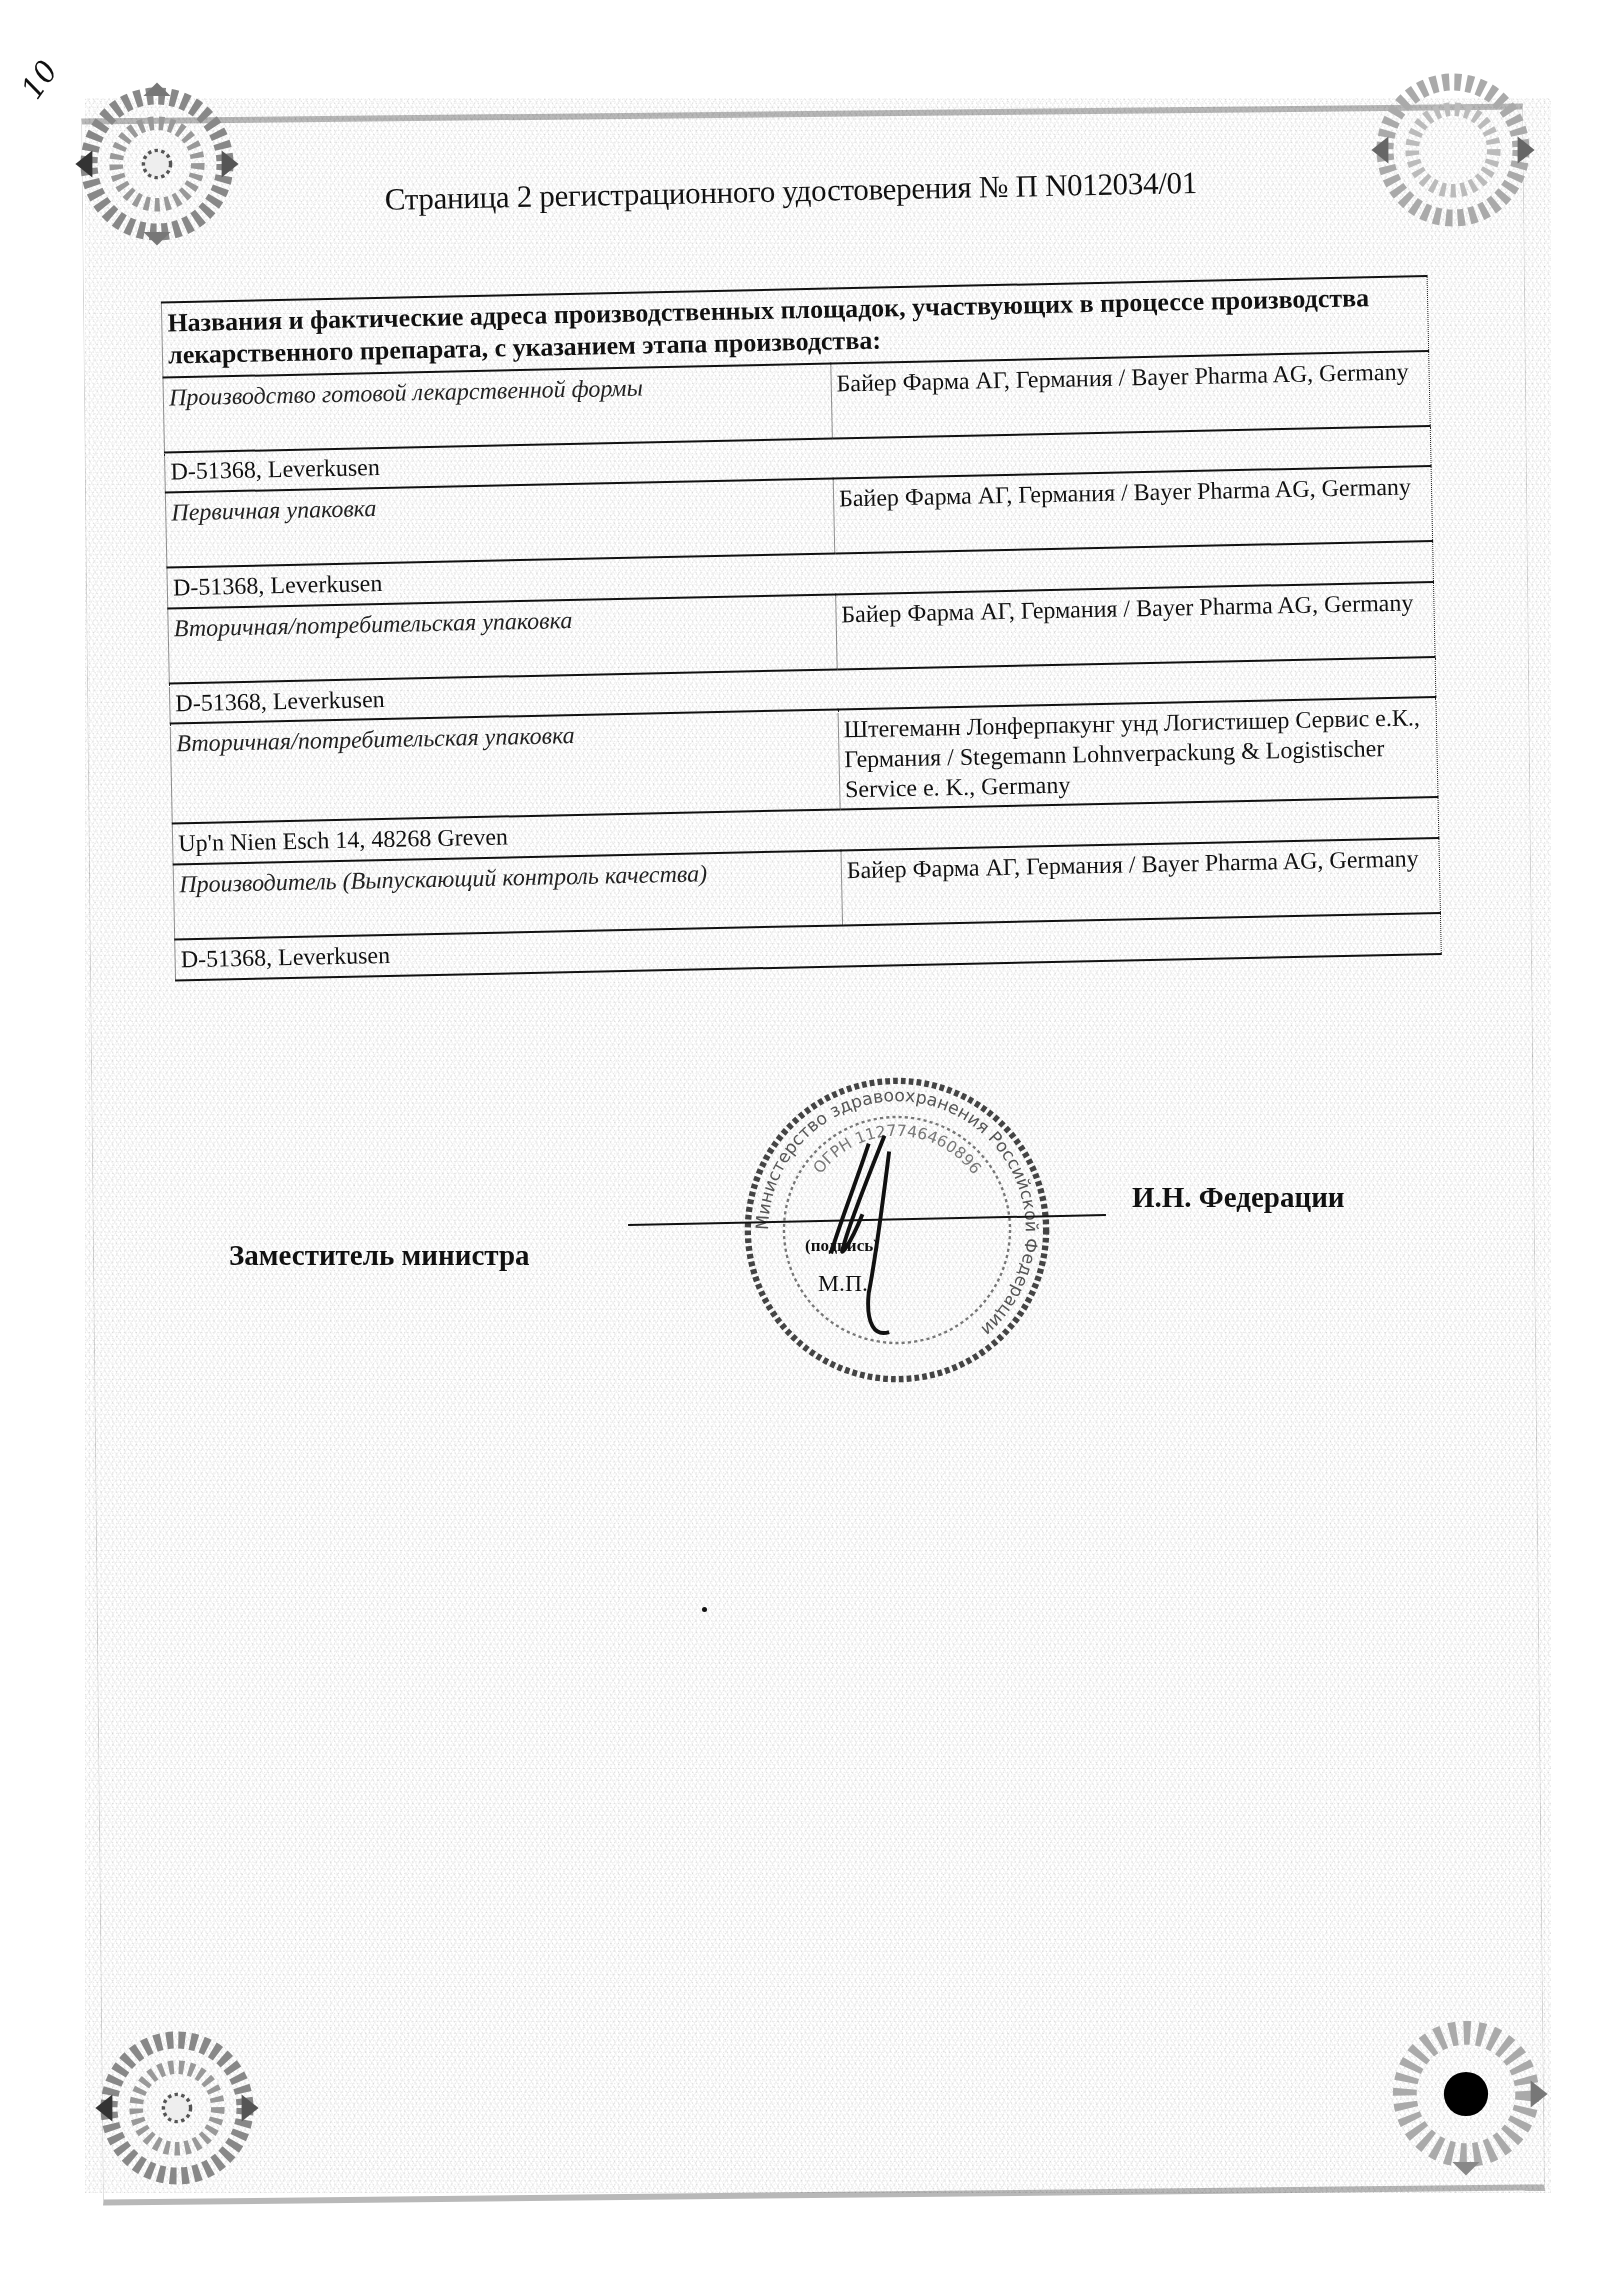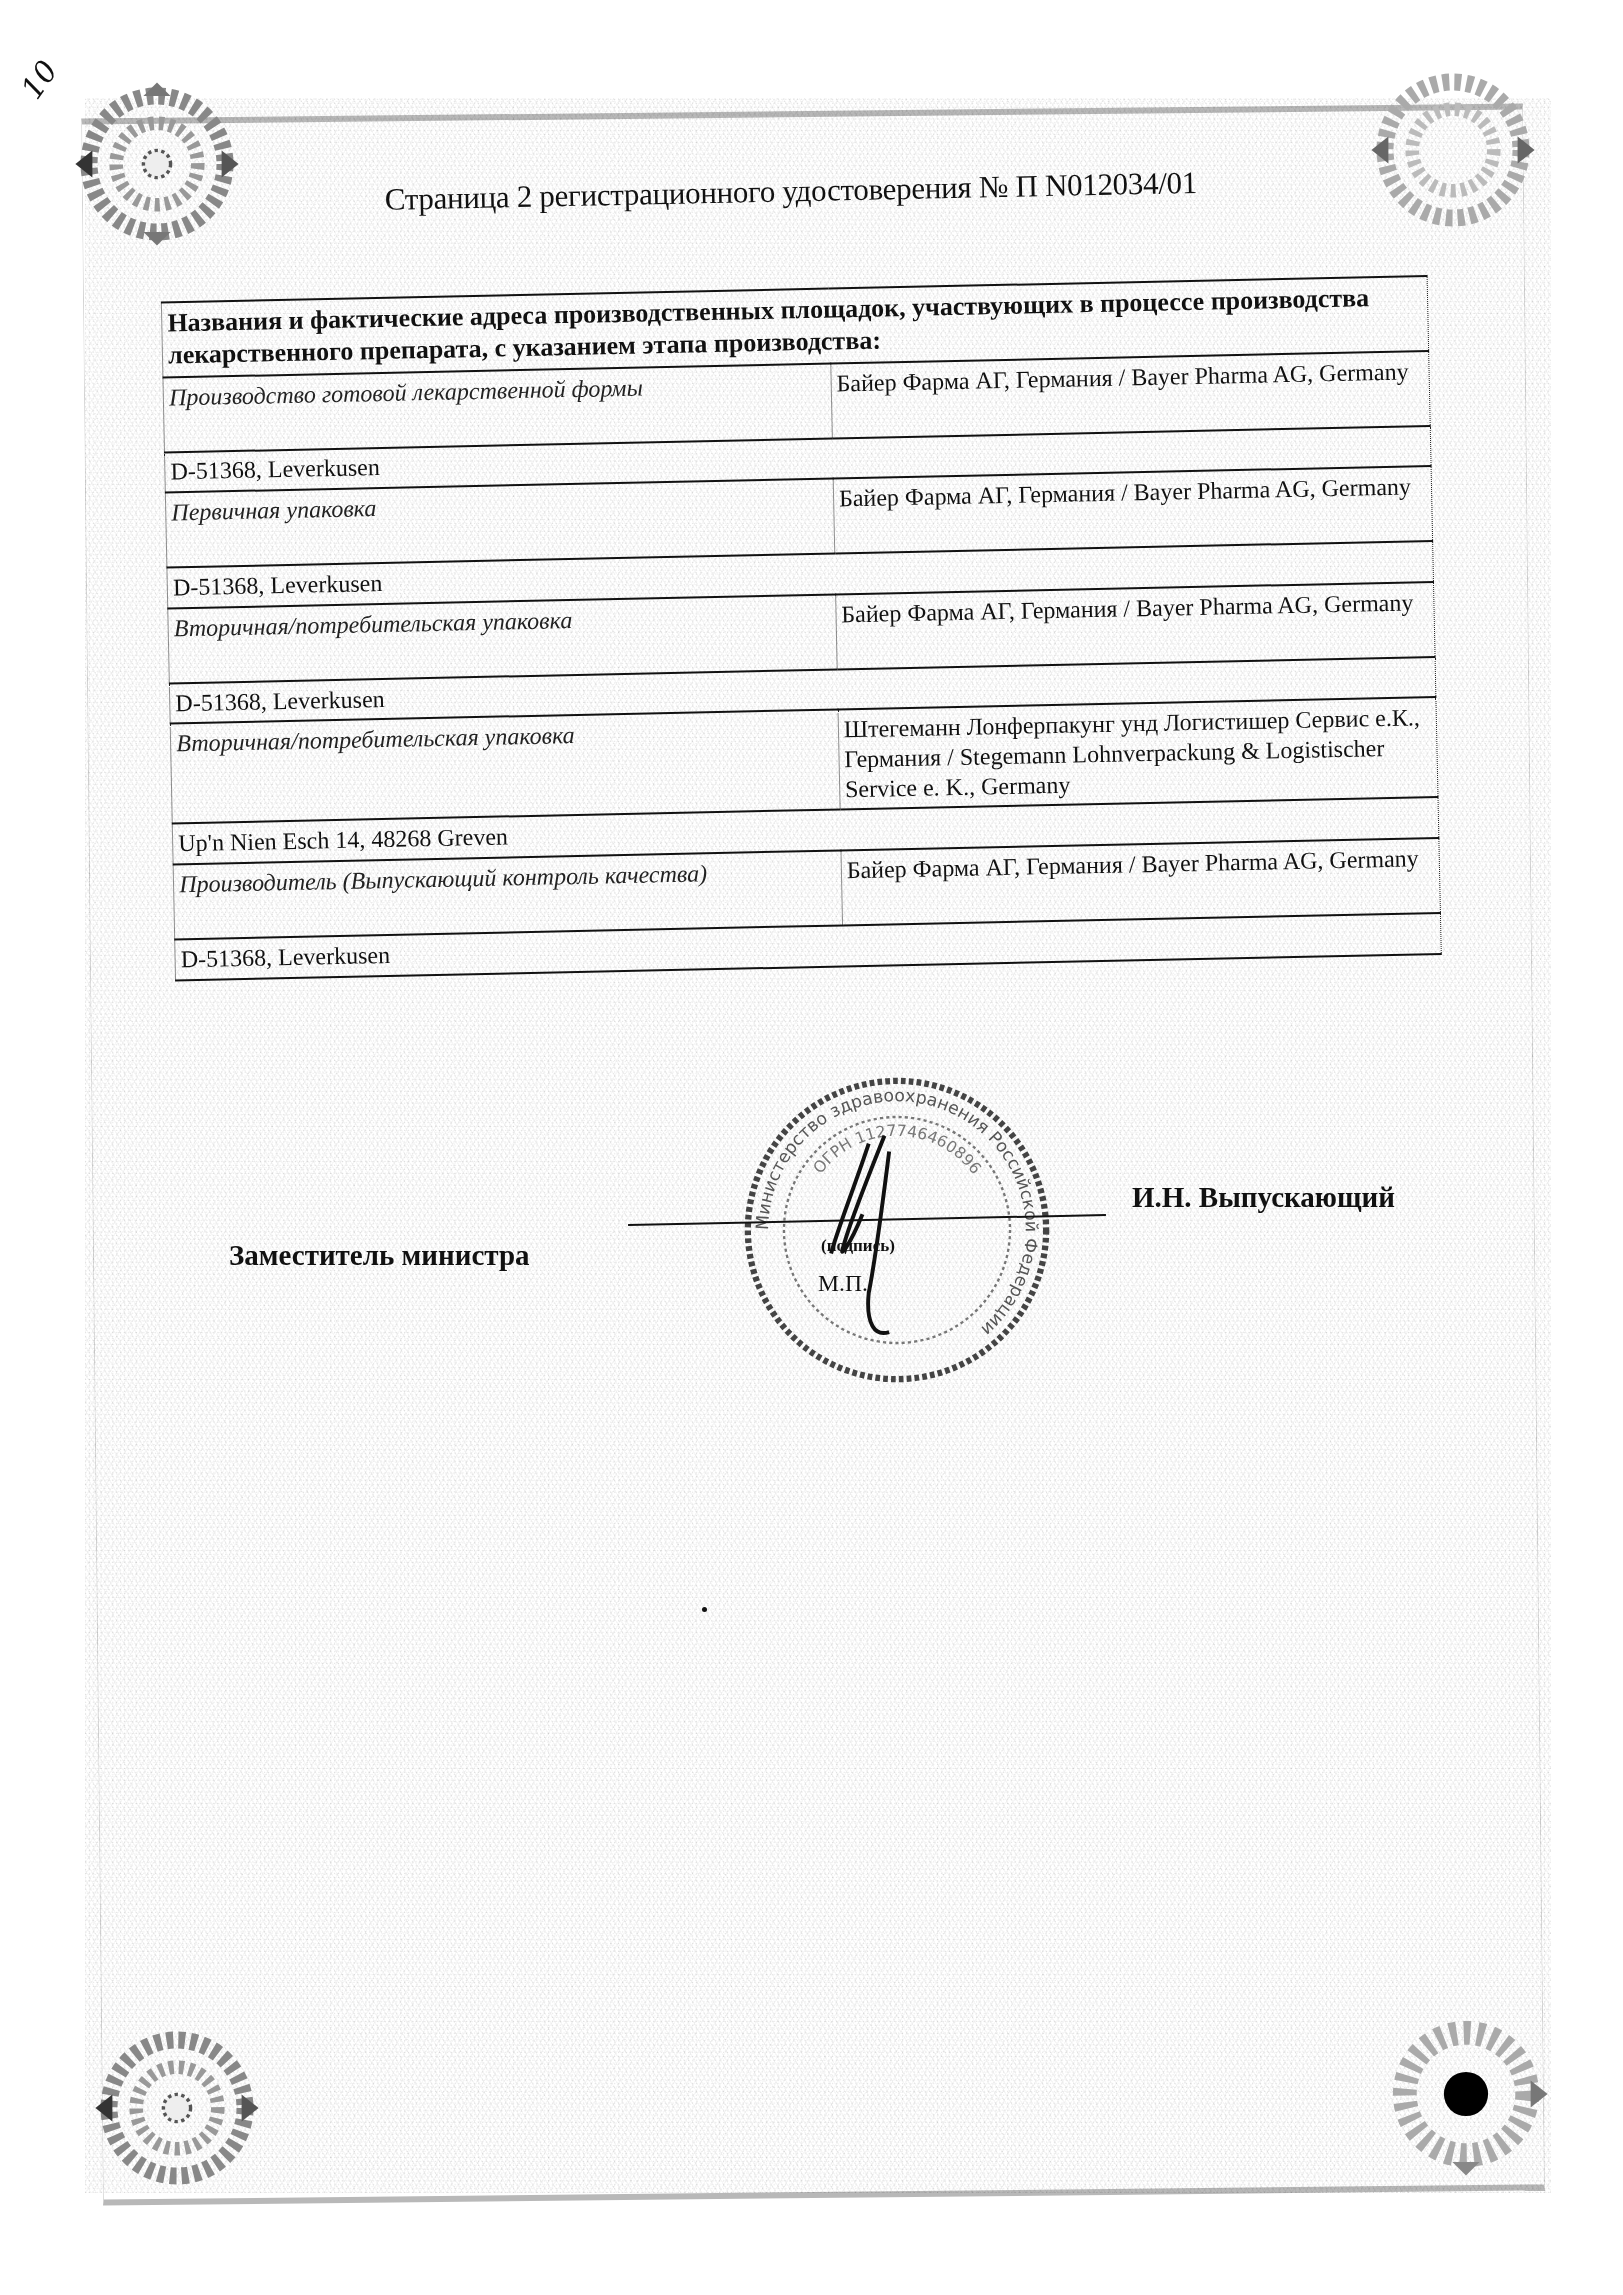--- a/index.html
+++ b/index.html
@@ -143,21 +143,20 @@
       height: 0;
       border-top: 2px solid #111;
       transform: rotate(-1.2deg);
     }
     .sign-caption {
       position: absolute;
       left: 576px;
       top: 58px;
       font-size: 17px;
       font-weight: bold;
-      margin-left: 16px;
     }
     .sign-mp {
       position: absolute;
       left: 589px;
       top: 92px;
       font-size: 23.6px;
       font-weight: normal;
     }
     .sign-name {
       position: absolute;
@@ -299,17 +298,17 @@
     </text>
     <path d="M82,45 C72,75 62,100 58,115 M92,40 C80,70 70,95 66,110 C62,120 70,110 78,90 M95,50 C90,90 86,120 82,140 C80,160 86,168 95,165" fill="none" stroke="#111" stroke-width="2.5"></path>
   </svg>
 </div>
 
 <div class="sign-block">
   <div class="sign-role">Заместитель министра</div>
   <div class="sign-line"></div>
   <div class="sign-caption">(подпись)</div>
   <div class="sign-mp">М.П.</div>
-  <div class="sign-name">И.Н. Выпускающий</div>
+  <div class="sign-name">И.Н. Федерации</div>
 </div>
 
 <div class="stray-dot"></div>
 
 
 </body></html>

